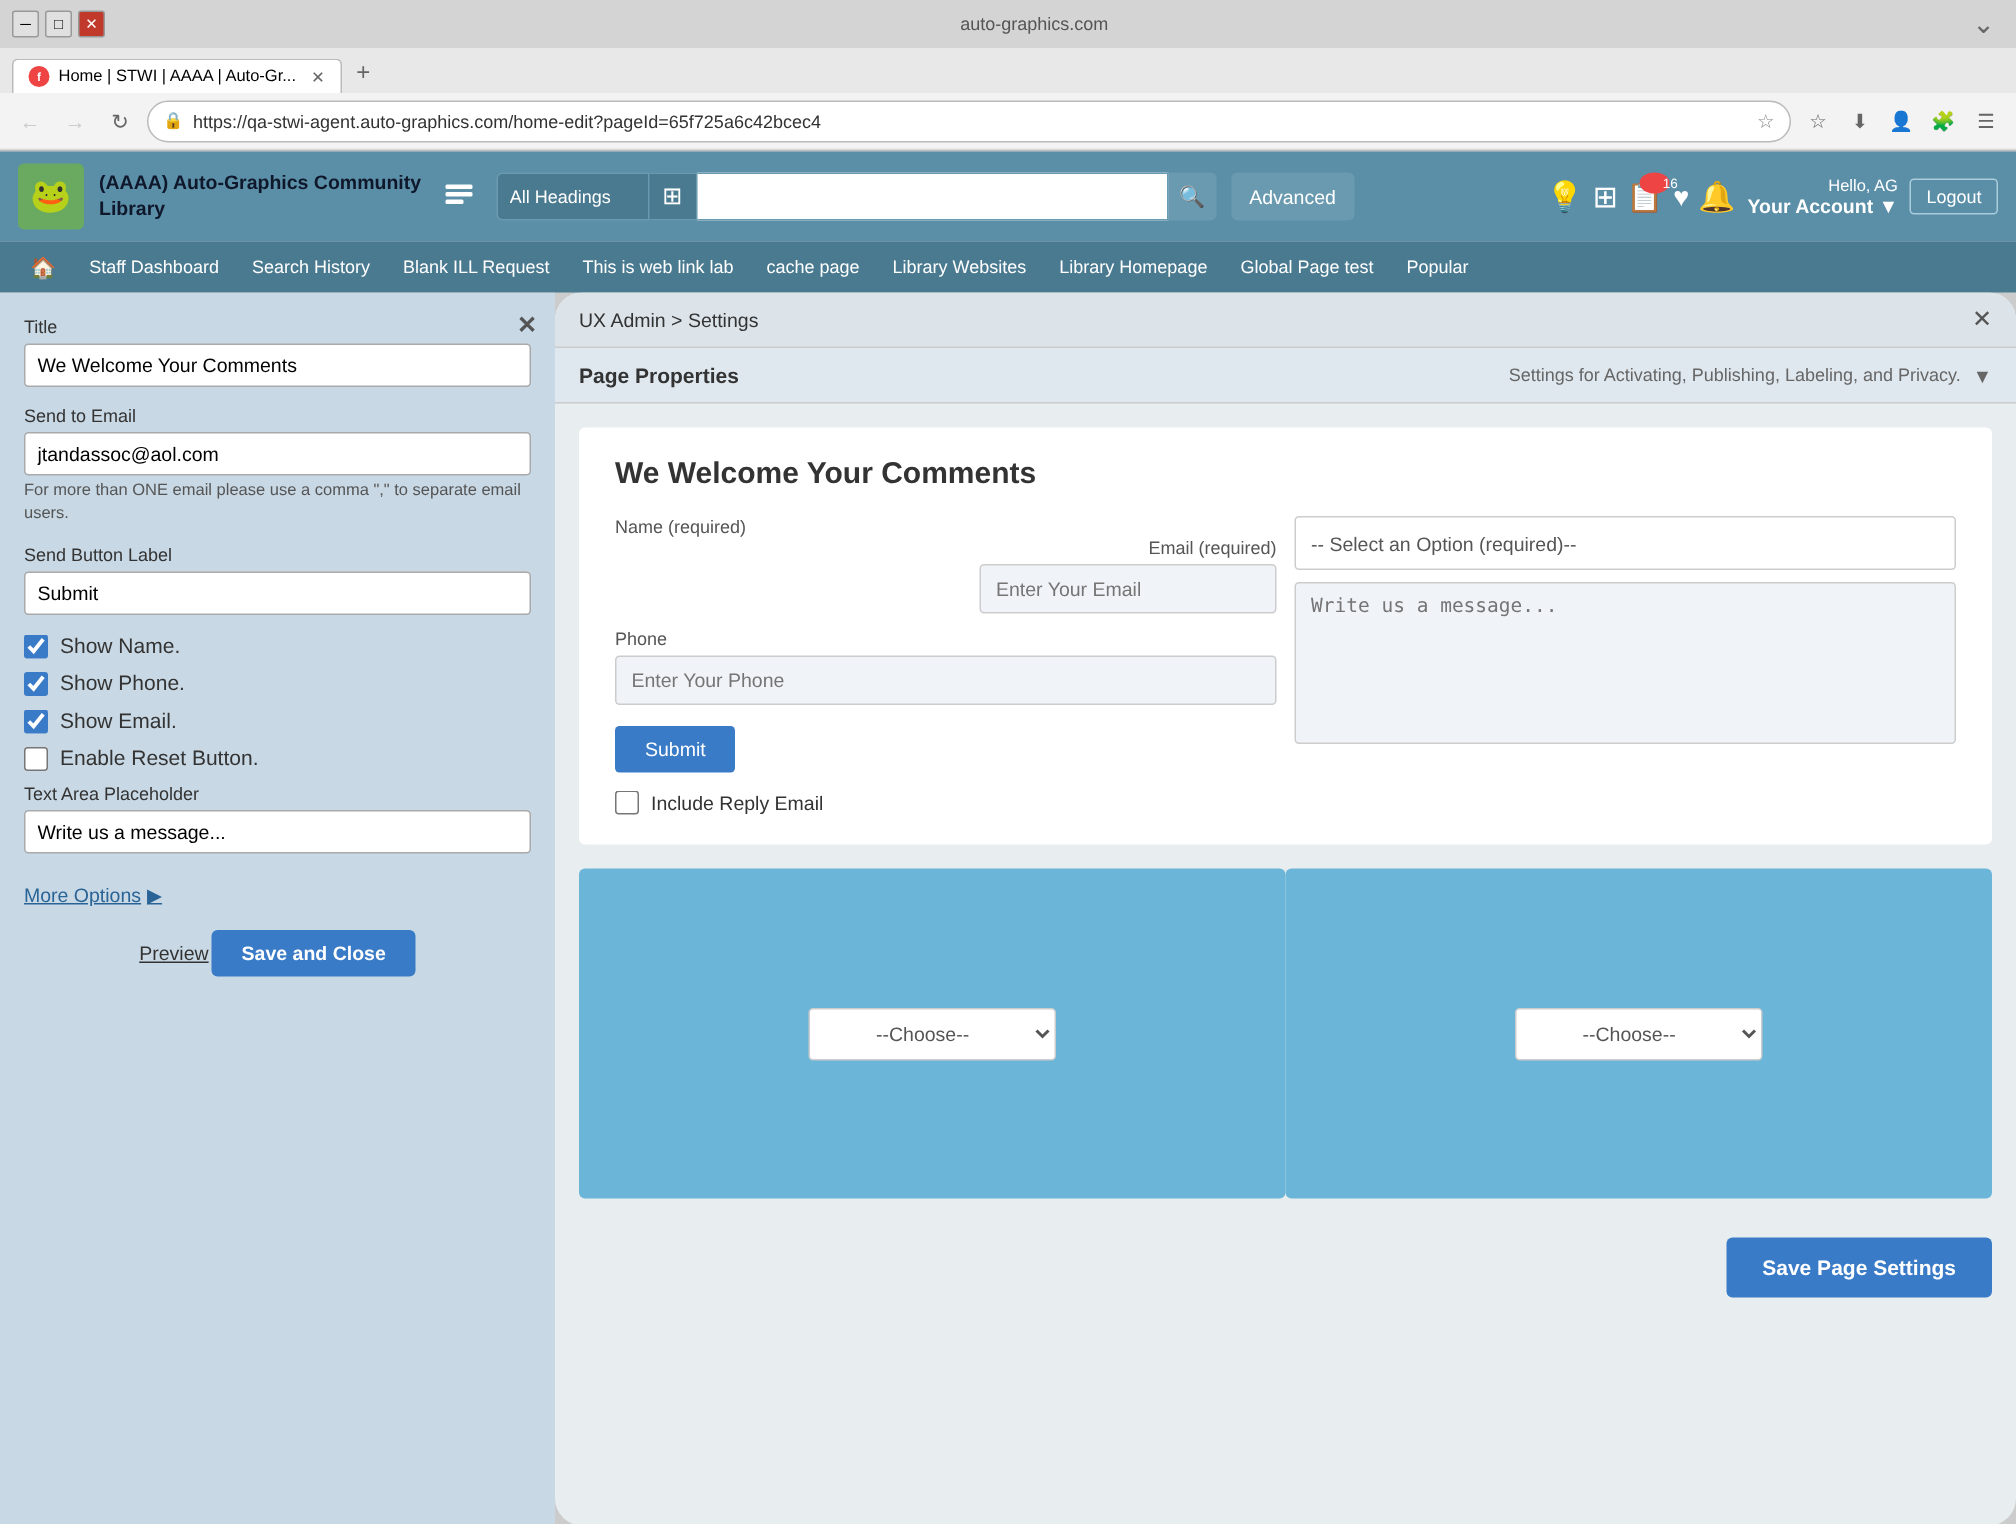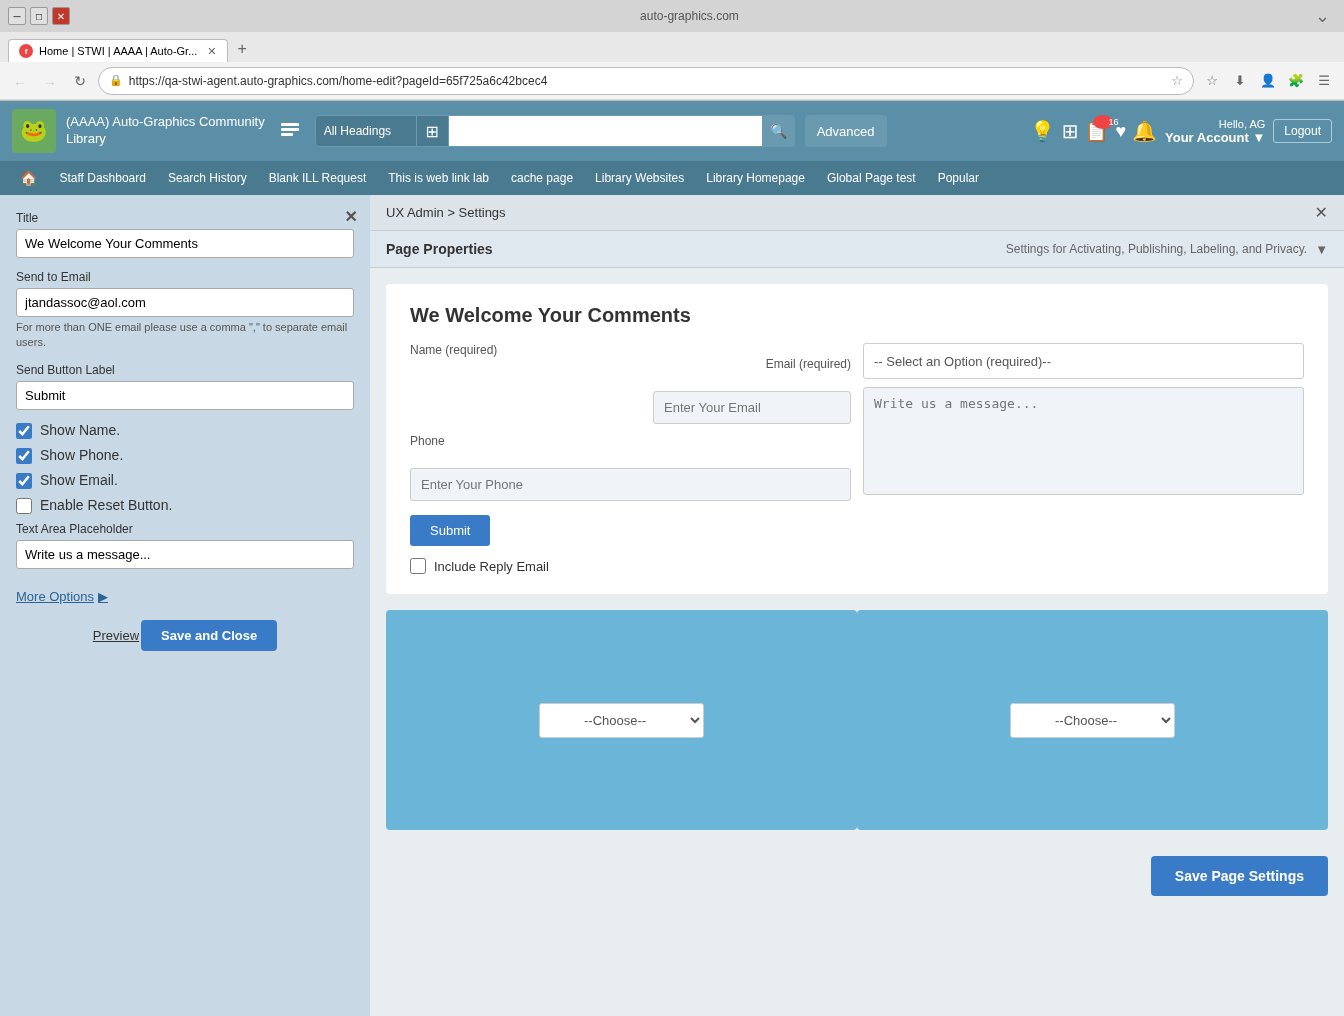--- a/index.html
+++ b/index.html
@@ -22,21 +22,21 @@
     .nav-btn { width: 24px; height: 24px; background: none; border: none; cursor: pointer; display: flex; align-items: center; justify-content: center; color: #666; font-size: 14px; border-radius: 3px; }
     .nav-btn.disabled { color: #ccc; cursor: default; }
     .address-bar { flex: 1; display: flex; align-items: center; background: white; border: 1px solid #bbb; border-radius: 20px; padding: 2px 10px; gap: 6px; height: 28px; }
     .address-bar input { border: none; outline: none; flex: 1; font-size: 12px; background: none; }
     .address-bar-icon { color: #888; font-size: 11px; }
     .nav-actions { display: flex; gap: 4px; }
     .nav-action-btn { width: 24px; height: 24px; background: none; border: none; cursor: pointer; color: #666; font-size: 13px; display: flex; align-items: center; justify-content: center; }
 
     
     .app-header { background: #5b8fa8; display: flex; align-items: center; padding: 0 12px; height: 60px; gap: 10px; }
-    .app-title { color: #ffffff; font-size: 13px; font-weight: normal; line-height: 1.3; }
+    .app-title { color: #0f172a; font-size: 13px; font-weight: bold; line-height: 1.3; }
     .app-title span { display: block; }
     .header-icon-btn { width: 30px; height: 30px; background: none; border: none; cursor: pointer; color: white; display: flex; align-items: center; justify-content: center; }
     .search-box { flex: 1; display: flex; align-items: center; max-width: 480px; }
     .search-container { display: flex; align-items: center; flex: 1; }
     .advanced-btn { background: #6a9ab0; color: white; border: none; border-radius: 4px; padding: 6px 12px; cursor: pointer; font-size: 13px; height: 32px; white-space: nowrap; }
     .header-right { margin-left: auto; display: flex; align-items: center; gap: 8px; color: white; }
     .header-icons { display: flex; align-items: center; gap: 6px; }
     .icon-badge { position: relative; display: inline-block; }
     .badge { position: absolute; top: -4px; right: -4px; background: #e44; color: white; border-radius: 50%; width: 14px; height: 14px; font-size: 9px; display: flex; align-items: center; justify-content: center; padding-left: 20px; }
     .account-info { color: white; font-size: 12px; text-align: right; cursor: pointer; }
@@ -62,32 +62,32 @@
     .form-hint { font-size: 11px; color: #555; margin-top: 3px; line-height: 1.4; }
     .checkbox-row { display: flex; align-items: flex-start; gap: 8px; margin-bottom: 8px; }
     .checkbox-row input[type="checkbox"] { width: 16px; height: 16px; accent-color: #3a7bc8; margin-top: 1px; flex-shrink: 0; }
     .checkbox-label { font-size: 14px; color: #333; }
     .more-options { color: #2a6496; text-decoration: underline; cursor: pointer; font-size: 13px; display: inline-flex; align-items: center; gap: 4px; margin-top: 8px; }
     .panel-footer { display: flex; align-items: center; gap: 2px; margin-top: 16px; justify-content: center; }
     .preview-btn { background: none; border: none; color: #333; text-decoration: underline; cursor: pointer; font-size: 13px; }
     .save-close-btn { background: #3a7bc8; color: white; border: none; border-radius: 4px; padding: 8px 20px; cursor: pointer; font-size: 13px; font-weight: bold; }
 
     
-    .content-area { flex: 1; background: #e8edf0; overflow-y: auto; position: relative; }
+    .content-area { flex: 1; background: #e8edf0; overflow-y: auto; position: relative; border-radius: 18px; }
     .breadcrumb { padding: 8px 16px; font-size: 13px; color: #333; background: #dce4ea; border-bottom: 1px solid #ccc; display: flex; align-items: center; justify-content: space-between; }
     .breadcrumb-close { background: none; border: none; cursor: pointer; font-size: 16px; color: #555; }
     .page-properties-bar { background: #e0e8ef; padding: 10px 16px; border-bottom: 1px solid #ccc; display: flex; align-items: center; justify-content: space-between; cursor: pointer; }
     .page-properties-title { font-size: 14px; font-weight: bold; color: #333; }
     .page-properties-desc { font-size: 12px; color: #666; }
 
     
     .form-preview { padding: 20px 24px; background: white; margin: 16px; border-radius: 4px; }
     .form-preview-title { font-size: 20px; color: #333; margin-bottom: 16px; }
     .preview-grid { display: grid; grid-template-columns: 1fr 1fr; gap: 12px; }
-    .preview-field { display: flex; flex-direction: column; gap: 20px; }
+    .preview-field { display: flex; flex-direction: column; gap: 4px; }
     .preview-label { font-size: 12px; color: #555; }
     .preview-input { border: 1px solid #ccc; border-radius: 3px; padding: 8px 10px; font-size: 13px; color: #aaa; background: #f9f9f9; }
     .preview-select { border: 1px solid #ccc; border-radius: 3px; padding: 8px 10px; font-size: 13px; color: #555; background: white; appearance: none; width: 100%; cursor: pointer; }
     .preview-textarea { border: 1px solid #ccc; border-radius: 3px; padding: 8px 10px; font-size: 13px; color: #aaa; background: #f0f4f8; min-height: 100px; resize: none; width: 100%; }
     .preview-submit { background: #3a7bc8; color: white; border: none; border-radius: 3px; padding: 8px 20px; cursor: pointer; font-size: 13px; margin-top: 8px; }
     .include-reply { display: flex; align-items: center; gap: 8px; margin-top: 12px; }
     .include-reply input { width: 16px; height: 16px; }
     .include-reply label { font-size: 13px; color: #333; }
 
     

